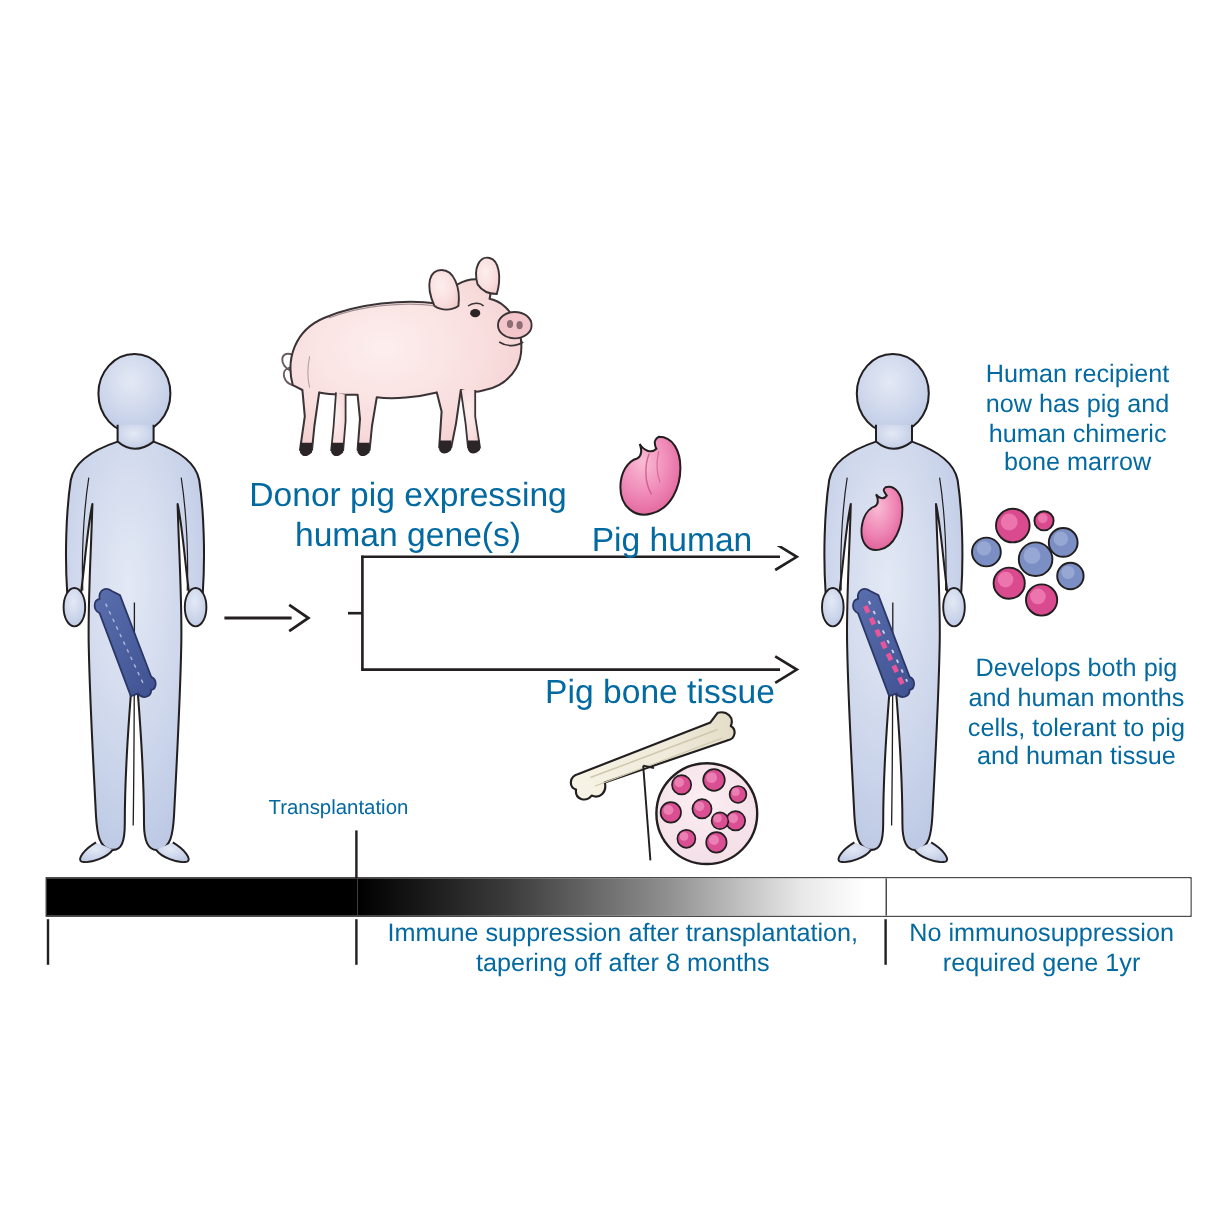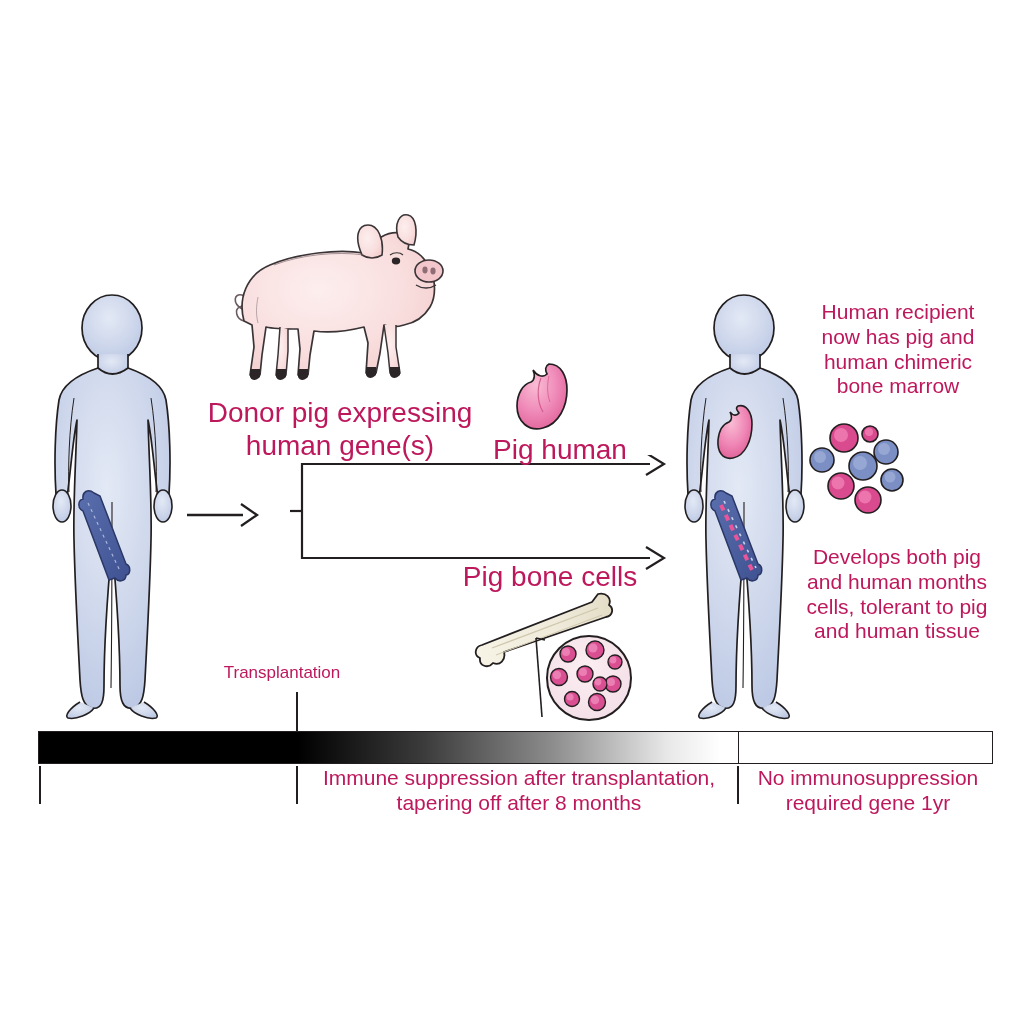--- a/index.html
+++ b/index.html
@@ -9,21 +9,21 @@
     font-family:"Liberation Sans", sans-serif;
     color:#1a1a1a;
     overflow:hidden;
   }
   #figure{position:relative;width:1024px;height:1024px;}
 
   .lbl{
     position:absolute;
     text-align:center;
     line-height:1.18;
-    color:#be185d;
+    color:#0369a1;
     white-space:pre-line;
   }
   .lbl-22{font-size:28px;}
   .lbl-21{font-size:21px;}
   .lbl-17{font-size:17px;}
 
   
   #timeline-bar{
     position:absolute;left:38px;top:731px;width:955px;height:33px;
     border:1.6px solid #231f20;box-sizing:border-box;
@@ -170,21 +170,21 @@
     </defs>
     <path d="M44,6 C56,6 62,18 62,32 C62,48 54,66 38,70 C24,74 12,64 12,48
              C12,36 18,26 26,24 C30,22 30,16 28,12 C32,18 38,20 42,16
              C40,12 40,8 44,6 Z" fill="url(#kidGrad)" stroke="#231f20" stroke-width="1.7"></path>
     <path d="M36,20 C32,30 32,44 38,54" fill="none" stroke="#c9497f" stroke-width="1.2" opacity=".75"></path>
     <path d="M44,18 C42,26 42,36 45,44" fill="none" stroke="#c9497f" stroke-width="1" opacity=".6"></path>
   </svg>
 
   <div class="lbl lbl-22" style="left:460px;top:433px;width:200px;">Pig human</div>
 
-  <div class="lbl lbl-22" style="left:440px;top:560px;width:220px;">Pig bone cells</div>
+  <div class="lbl lbl-22" style="left:440px;top:560px;width:220px;">Pig bone tissue</div>
 
   <svg class="art" style="left:452px;top:592px;" width="200" height="130" viewBox="0 0 200 130">
     <defs>
       <linearGradient id="boneCream" x1="0" y1="0" x2="1" y2="0">
         <stop offset="0%" stop-color="#f7f4e6"></stop>
         <stop offset="60%" stop-color="#efeada"></stop>
         <stop offset="100%" stop-color="#e3ddc7"></stop>
       </linearGradient>
       <radialGradient id="marrowBg" cx="45%" cy="38%" r="72%">
         <stop offset="0%" stop-color="#fbeef2"></stop>

